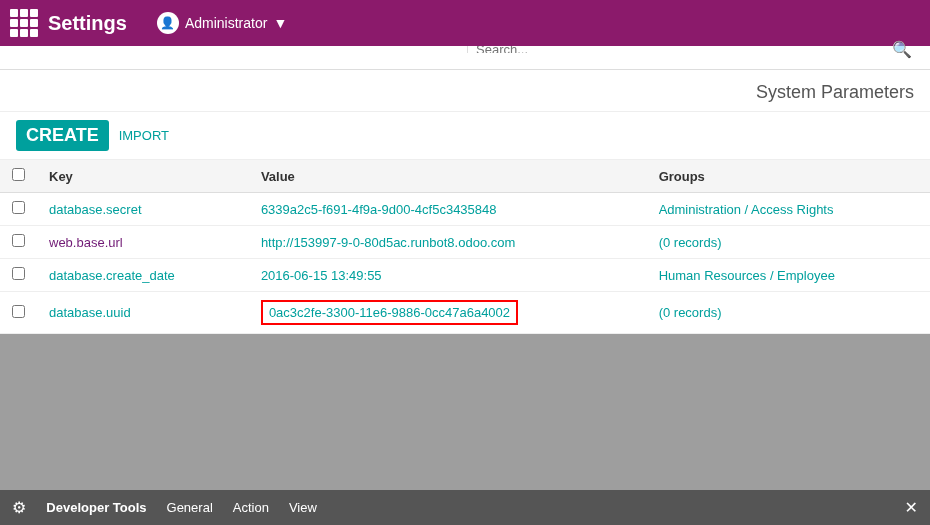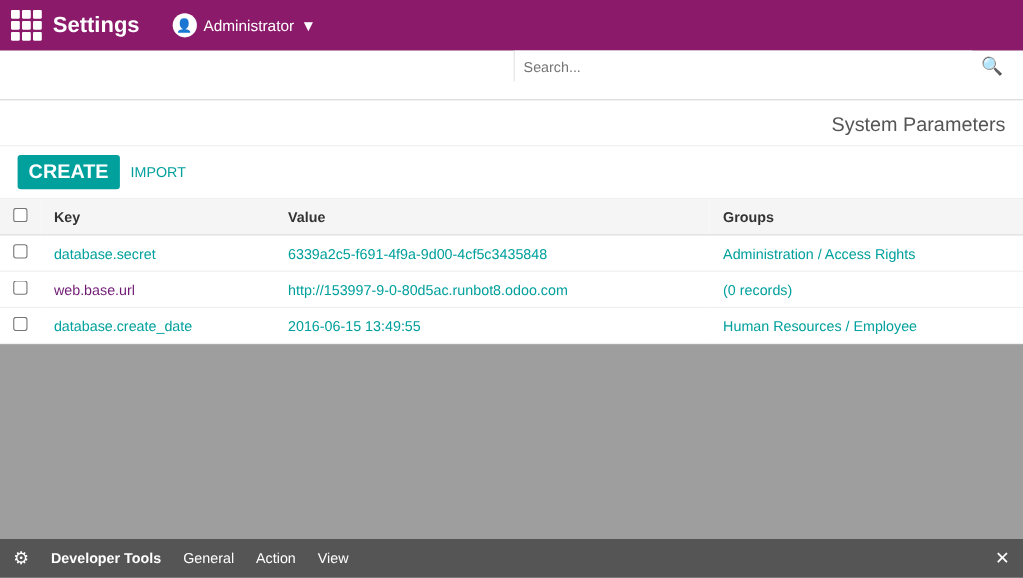--- a/index.html
+++ b/index.html
@@ -37,21 +37,21 @@
     }
     .navbar-user-icon {
       width: 22px; height: 22px; border-radius: 50%; background: #fff;
       display: flex; align-items: center; justify-content: center;
       color: #8b1a6b; font-size: 12px;
     }
 
     
     .search-bar {
       background: white;
-      height: 45px;
+      height: 24px;
       display: flex;
       align-items: center;
       border-bottom: 1px solid #ddd;
       padding: 0 10px 16px 0;
       position: relative;
     }
     .search-input-wrap {
       flex: 1;
       display: flex;
       align-items: center;
@@ -243,20 +243,26 @@
             <td class="td-key" style="color: #701a75; cursor: pointer;">web.base.url</td>
             <td class="td-link">http://153997-9-0-80d5ac.runbot8.odoo.com</td>
             <td style="color: rgb(0, 160, 157);">(0 records)</td>
           </tr>
           <tr>
             <td class="checkbox-col"><input type="checkbox" style=""></td>
             <td class="td-key" style="color: rgb(0, 160, 157); cursor: pointer;">database.create_date</td>
             <td class="td-link">2016-06-15 13:49:55</td>
             <td style="color: rgb(0, 160, 157);">Human Resources / Employee</td>
           </tr>
+          <tr>
+            <td class="checkbox-col"><input type="checkbox" style=""></td>
+            <td class="td-key" style="color: rgb(0, 160, 157); cursor: pointer;">database.uuid</td>
+            <td class="td-link"><span class="highlighted-cell">0ac3c2fe-3300-11e6-9886-0cc47a6a4002</span></td>
+            <td style="color: rgb(0, 160, 157);">(0 records)</td>
+          </tr>
         </tbody>
     </table>
   </div>
 </div>
 
 <div class="empty-area"></div>
 
 <div class="dev-tools">
   <span class="dev-tools-icon">⚙</span>
   <span class="dev-tools-title">Developer Tools</span>

